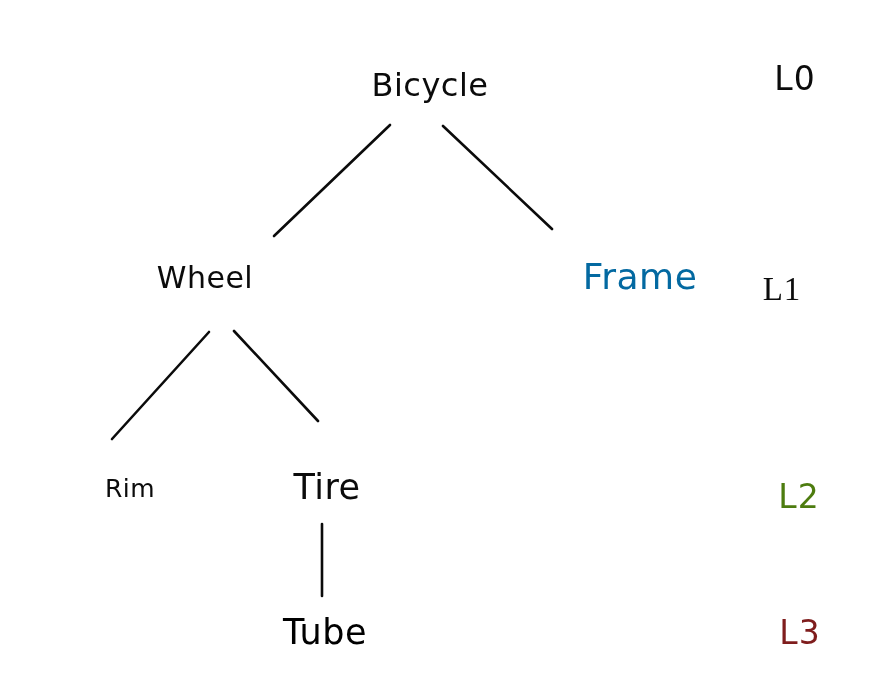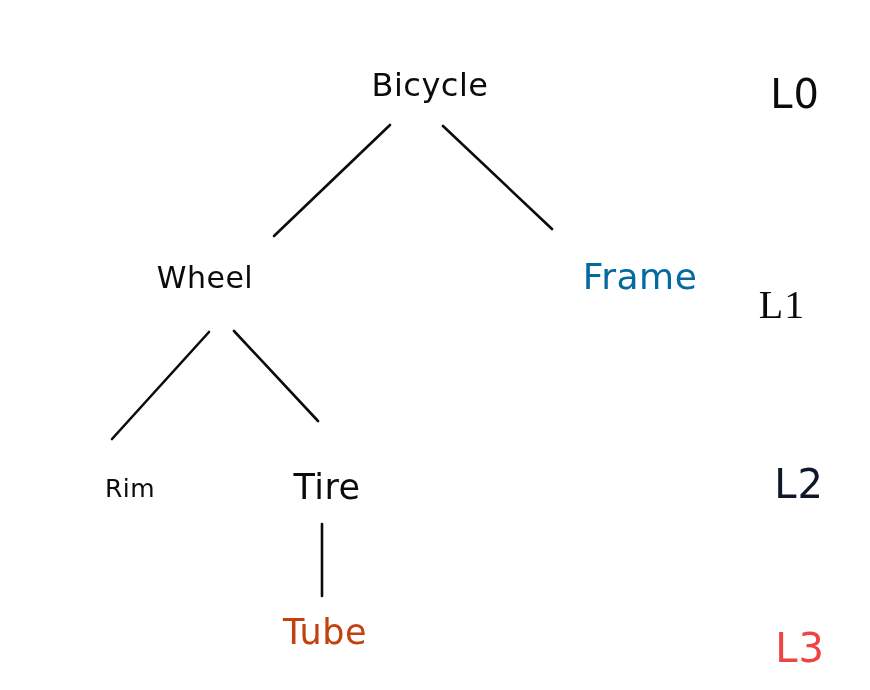--- a/index.html
+++ b/index.html
@@ -32,25 +32,24 @@
     font-weight: 400;
     letter-spacing: 0.5px;
     line-height: 1;
   }
   .level-label {
     position: absolute;
     transform: translate(-50%, -50%);
     white-space: nowrap;
     color: #0b0b0b;
     font-family: "DejaVu Sans", sans-serif;
-    font-size: 40px;
+    font-size: 33px;
     font-weight: 400;
     letter-spacing: 1px;
     line-height: 1;
-    margin-top: 16px;
   }
 </style>
 </head>
 <body>
 
 <div id="canvas">
 
   <svg id="edge-layer" viewBox="0 0 870 690" xmlns="http://www.w3.org/2000/svg">
       <line x1="390" y1="125" x2="274" y2="236" stroke="#0b0b0b" stroke-width="2.6" stroke-linecap="round"></line>
       <line x1="443" y1="126" x2="552" y2="229" stroke="#0b0b0b" stroke-width="2.6" stroke-linecap="round"></line>
@@ -58,23 +57,23 @@
       <line x1="234" y1="331" x2="318" y2="421" stroke="#0b0b0b" stroke-width="2.6" stroke-linecap="round"></line>
       <line x1="322" y1="524" x2="322" y2="596" stroke="#0b0b0b" stroke-width="2.6" stroke-linecap="round"></line>
     </svg>
 
   <div id="node-layer">
       <div class="node-label" style="left: 410px; top: 85px; font-size: 32px; color: rgb(11, 11, 11); margin-left: 20px;">Bicycle</div>
       <div class="node-label" style="left: 205px; top: 278px; font-size: 30px; color: rgb(11, 11, 11);">Wheel</div>
       <div class="node-label" style="left: 640px; top: 277px; font-size: 36px; color: #0369a1;">Frame</div>
       <div class="node-label" style="left: 130px; top: 488px; font-size: 25px; color: rgb(11, 11, 11);">Rim</div>
       <div class="node-label" style="left: 327px; top: 487px; font-size: 35px; color: rgb(11, 11, 11);">Tire</div>
-      <div class="node-label" style="left: 325px; top: 632px; font-size: 35px; color: #c2410c;">Tube</div>
+      <div class="node-label" style="left: 325px; top: 632px; font-size: 35px; color: #000000;">Tube</div>
     </div>
 
   <div id="level-layer">
       <div class="level-label" style="left: 795px; top: 78px; color: rgb(11, 11, 11);">L0</div>
       <div class="level-label" style="left: 782px; top: 289px; color: rgb(11, 11, 11); font-family: Liberation Serif, serif;">L1</div>
-      <div class="level-label" style="left: 799px; top: 468px; color: #0f172a;">L2</div>
-      <div class="level-label" style="left: 800px; top: 632px; color: #ef4444;">L3</div>
+      <div class="level-label" style="left: 799px; top: 496px; color: #4d7c0f;">L2</div>
+      <div class="level-label" style="left: 800px; top: 632px; color: #7f1d1d;">L3</div>
     </div>
 
 </div>
 
 </body></html>

